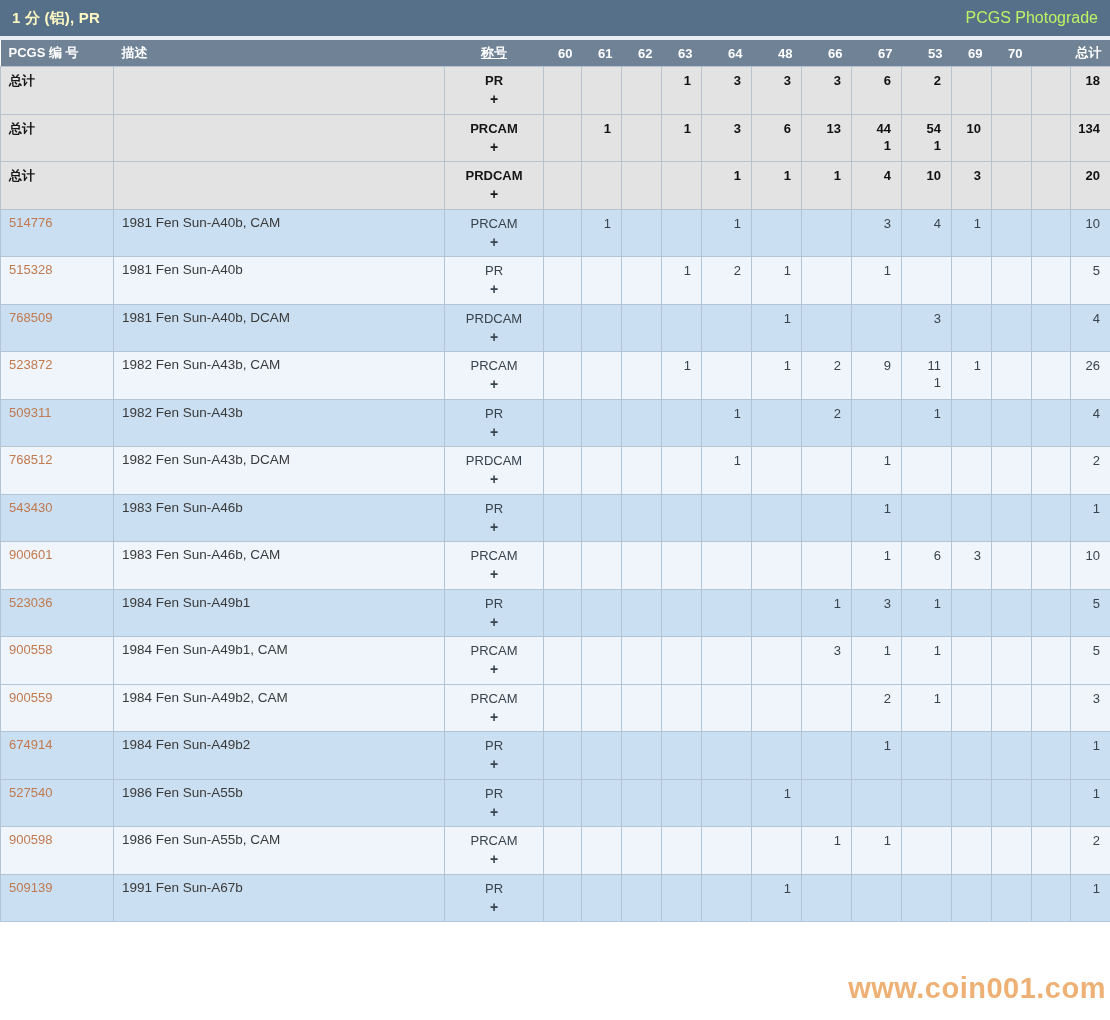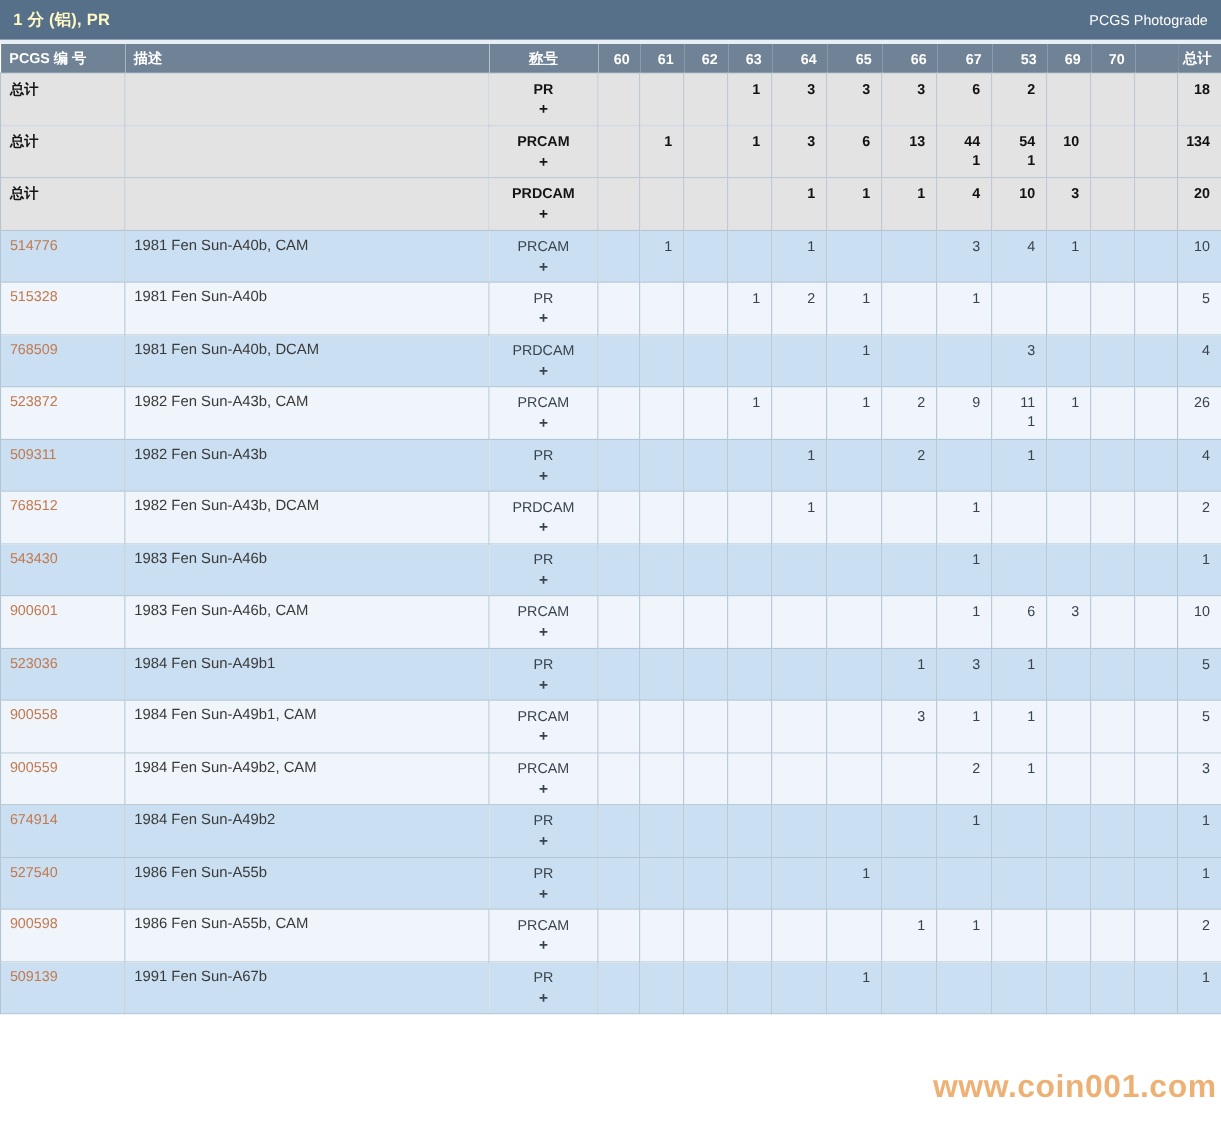--- a/index.html
+++ b/index.html
@@ -7,21 +7,21 @@
     width:1110px;height:1020px;overflow:hidden;position:relative;
     background:#fff;font-family:"Liberation Sans","DejaVu Sans",sans-serif;
   }
   .title-bar{
     height:40px;background:var(--titlebar,#57708a);
     display:flex;justify-content:space-between;align-items:center;
     padding:0 12px;box-sizing:border-box;
     border-bottom:4px solid #e8eef4;
   }
   .title-bar .title{color:#fef9c3;font-size:15px;font-weight:bold;letter-spacing:.2px;}
-  .title-bar a{color:#ffffff;font-size:13px;text-decoration:none;}
+  .title-bar a{color:#bef264;font-size:16px;text-decoration:none;}
   table{border-collapse:collapse;table-layout:fixed;width:1110px;}
   thead th{
     height:26px;background:var(--header,#6f8296);color:#fff;
     font-size:13px;font-weight:bold;padding:0;border:none;overflow:hidden;
     white-space:nowrap;
   }
   thead th.th-no,thead th.th-desc{text-align:left;padding-left:8px;}
   thead th.th-desig{text-align:center;text-decoration:underline;}
   thead th.th-grade,thead th.th-total{text-align:right;padding-right:9px;}
   tbody tr{height:47.5px;}
@@ -76,21 +76,21 @@
   <thead>
     <tr id="header-row">
       <th class="th-no">PCGS 编 号</th>
       <th class="th-desc">描述</th>
       <th class="th-desig">称号</th>
       <th class="th-grade">60</th>
         <th class="th-grade">61</th>
         <th class="th-grade">62</th>
         <th class="th-grade">63</th>
         <th class="th-grade">64</th>
-        <th class="th-grade">65</th>
+        <th class="th-grade">48</th>
         <th class="th-grade">66</th>
         <th class="th-grade">67</th>
         <th class="th-grade">53</th>
         <th class="th-grade">69</th>
         <th class="th-grade">70</th>
         <th id="th-spacer" class="th-spacer"></th>
       <th class="th-total">总计</th>
     </tr>
   </thead>
   <tbody id="tbody">

